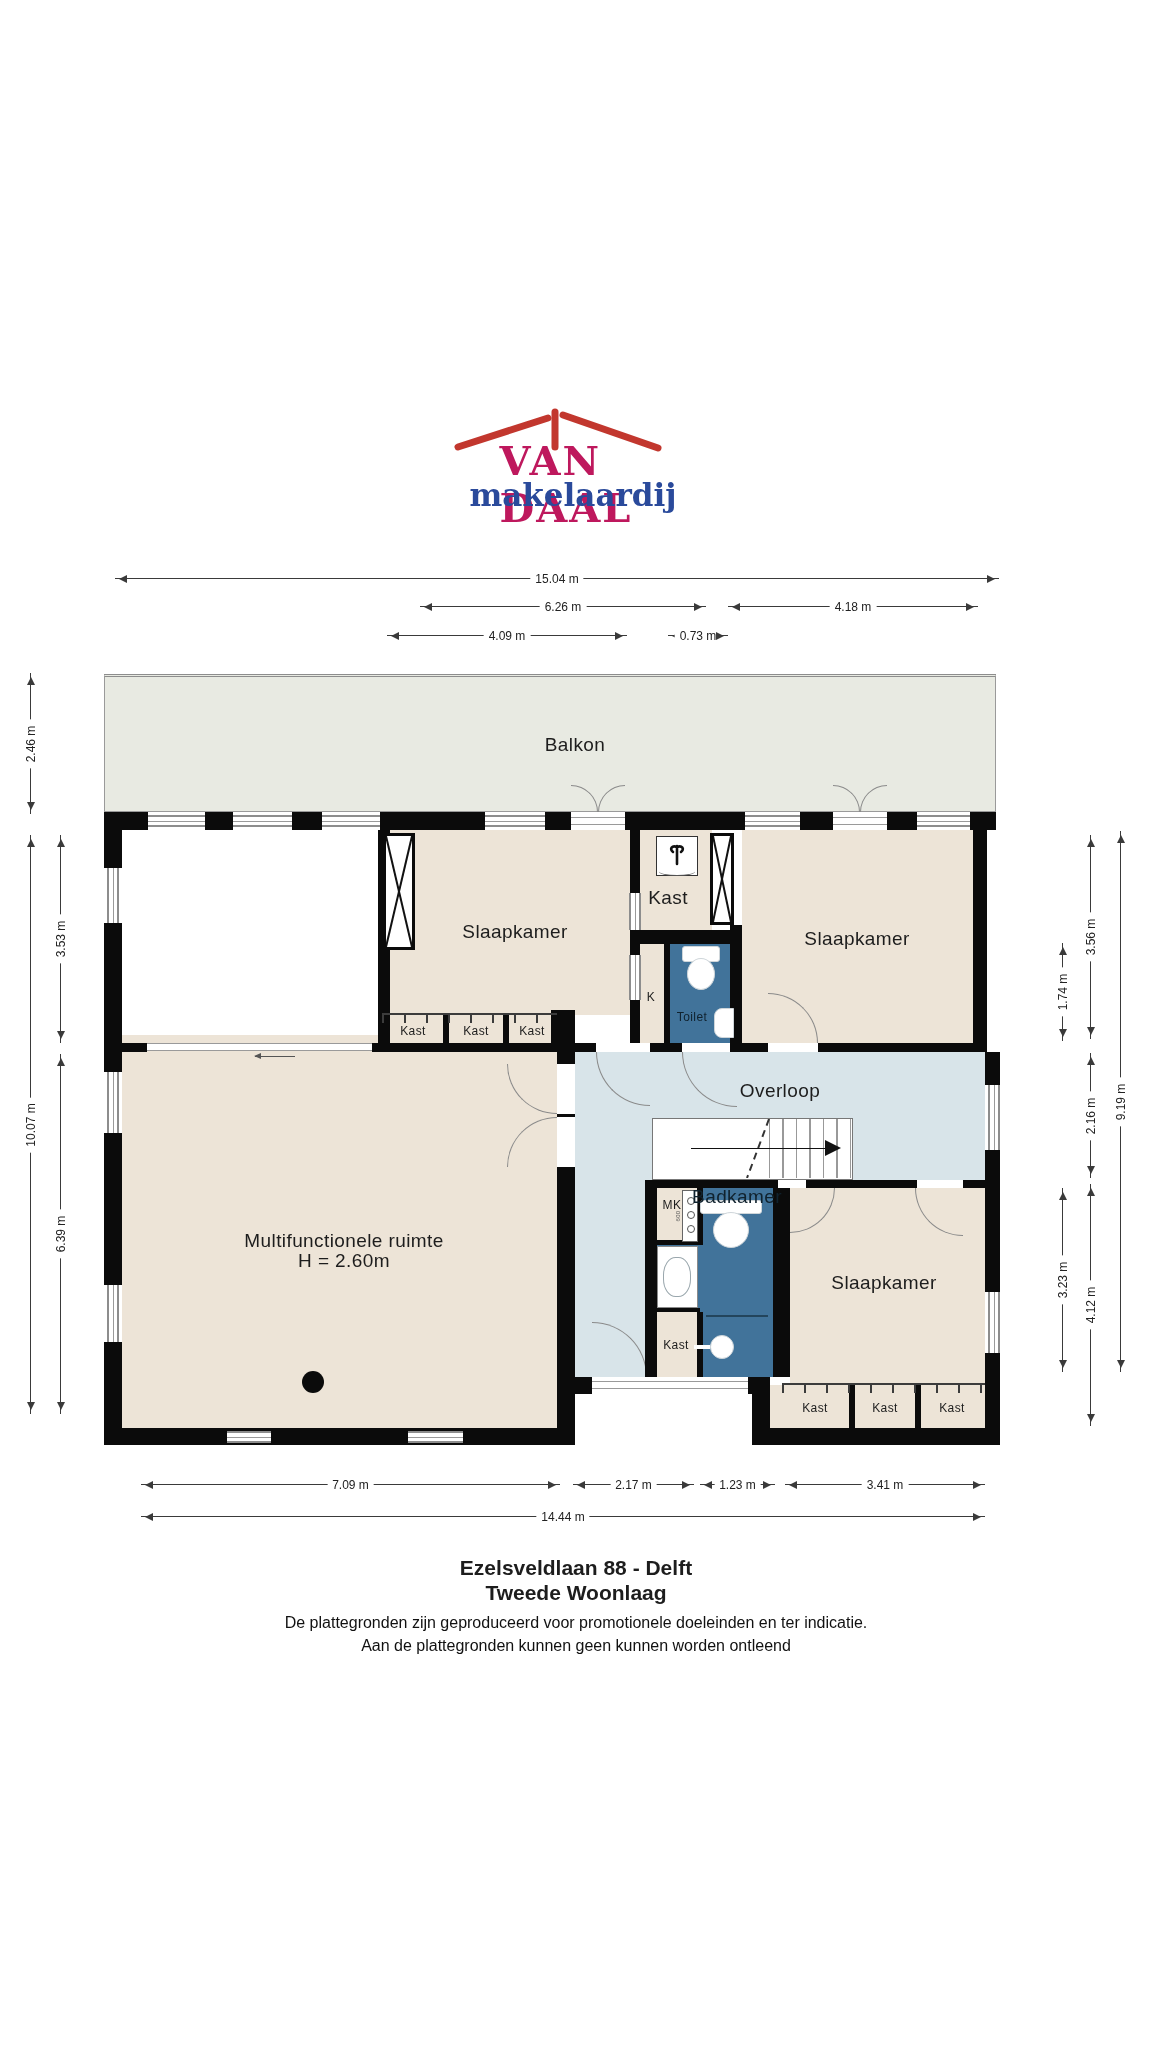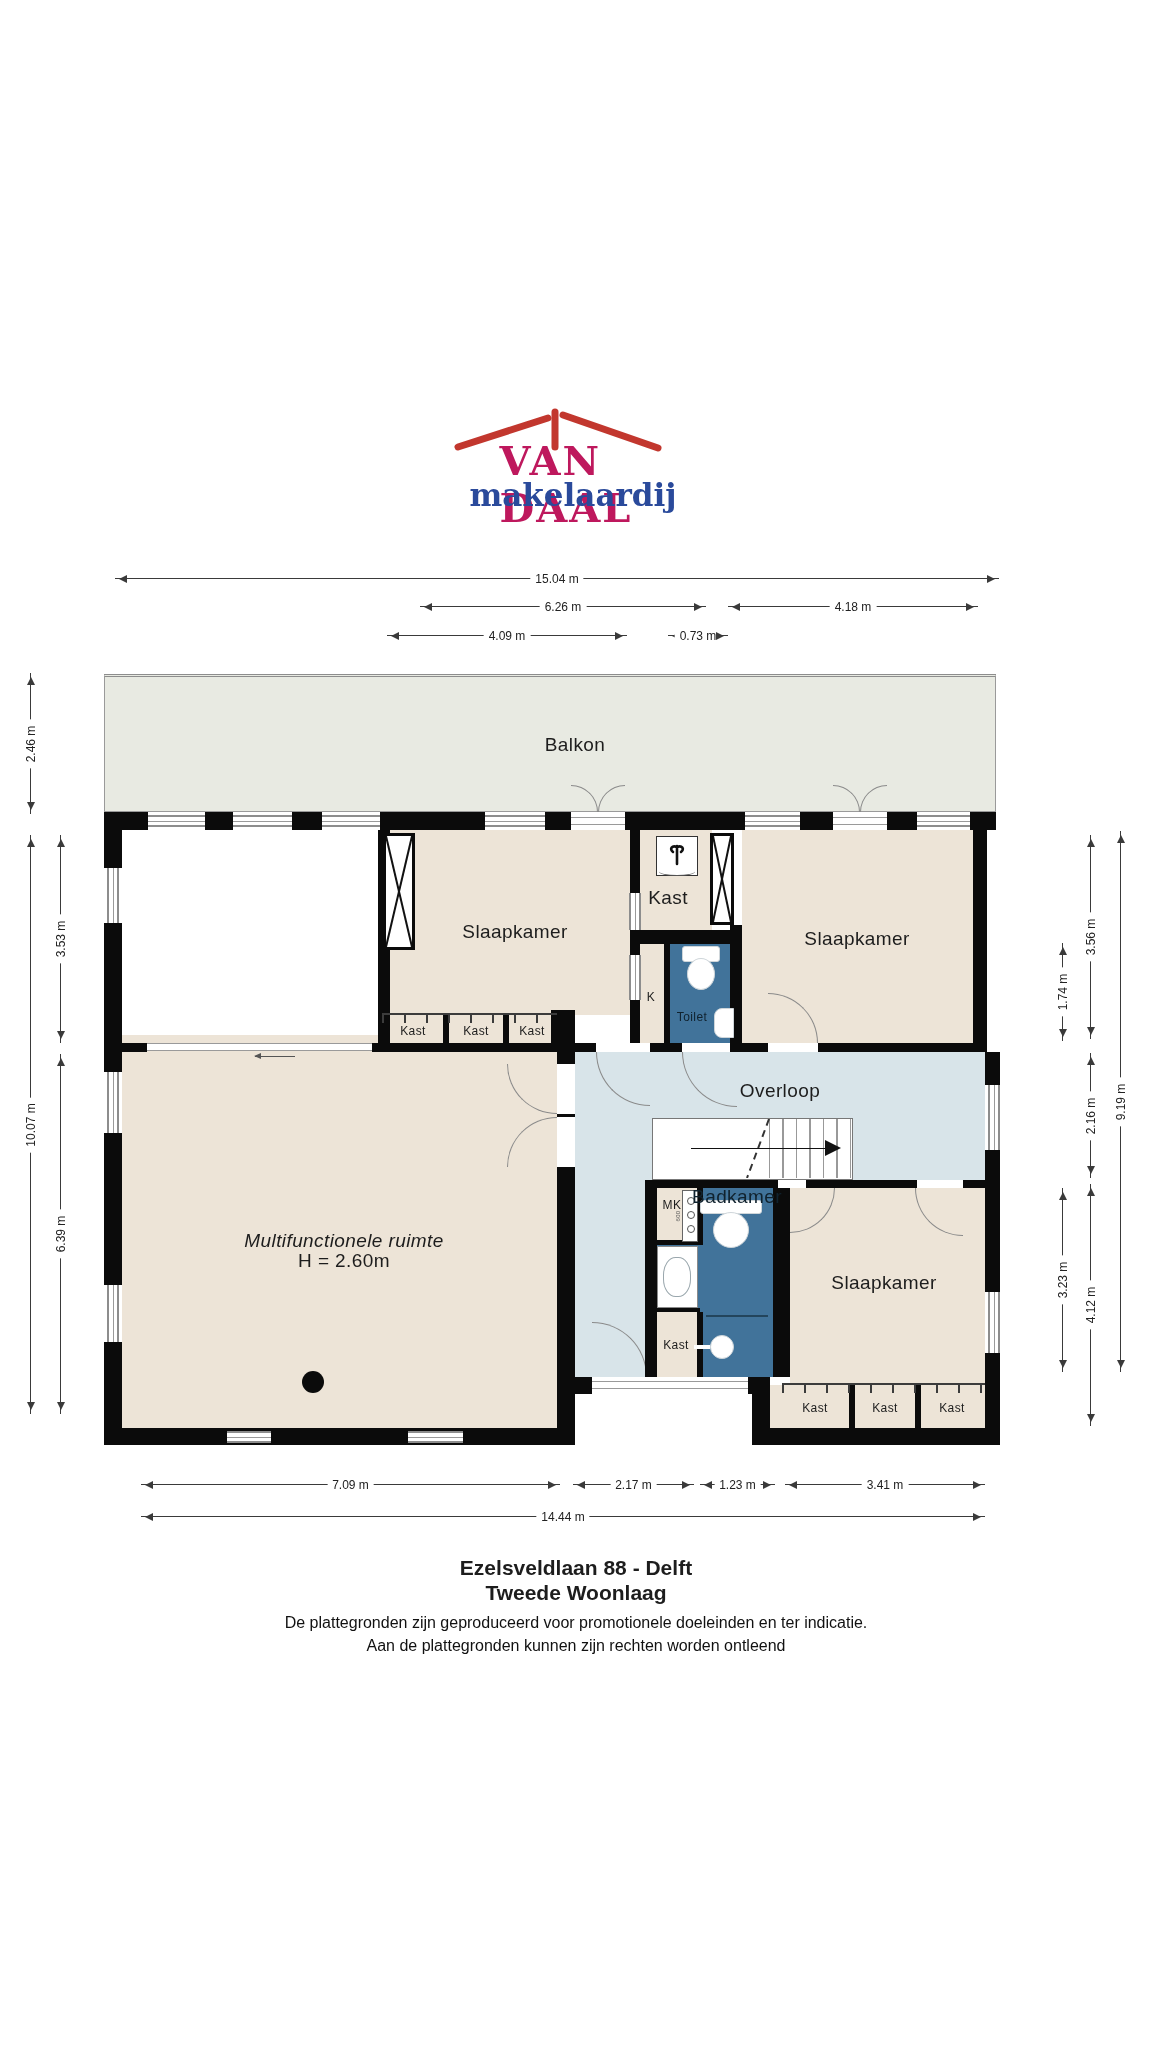--- a/index.html
+++ b/index.html
@@ -245,21 +245,21 @@
   <div class="rlabel" style="left:678px;top:1216px;font-size:6px;transform:translate(-50%,-50%) rotate(-90deg);color:#555;">600</div>
 
   <div class="abs" style="left:302px;top:1371px;width:22px;height:22px;background:#0b0b0b;border-radius:50%;"></div>
 
   <div class="rlabel" style="left:515px;top:932px;">Slaapkamer</div>
   <div class="rlabel" style="left:668px;top:898px;">Kast</div>
   <div class="rlabel sm" style="left:651px;top:997px;">K</div>
   <div class="rlabel sm" style="left:692px;top:1017px;color:#10222e;">Toilet</div>
   <div class="rlabel" style="left:857px;top:939px;">Slaapkamer</div>
   <div class="rlabel" style="left:780px;top:1091px;">Overloop</div>
-  <div class="rlabel" style="left:344px;top:1241px;font-style:italic;">Multifunctionele ruimte</div>
+  <div class="rlabel" style="left:344px;top:1241px;">Multifunctionele ruimte</div>
   <div class="rlabel" style="left:344px;top:1261px;">H = 2.60m</div>
   <div class="rlabel sm" style="left:668px;top:1205px;padding-left:8px;">MK</div>
   <div class="rlabel" style="left:737px;top:1197px;color:#10222e;">Badkamer</div>
   <div class="rlabel sm" style="left:676px;top:1345px;">Kast</div>
   <div class="rlabel" style="left:884px;top:1283px;">Slaapkamer</div>
   <div class="rlabel sm" style="left:413px;top:1031px;">Kast</div>
   <div class="rlabel sm" style="left:476px;top:1031px;">Kast</div>
   <div class="rlabel sm" style="left:532px;top:1031px;">Kast</div>
   <div class="rlabel sm" style="left:815px;top:1408px;">Kast</div>
   <div class="rlabel sm" style="left:885px;top:1408px;">Kast</div>
@@ -309,15 +309,15 @@
   <div class="dim-h" style="left:785px;top:1484px;width:200px;">
       <span class="dlabel">3.41 m</span>
     </div>
   <div class="dim-h" style="left:141px;top:1516px;width:844px;">
       <span class="dlabel">14.44 m</span>
     </div>
 
   <div class="foot" style="top:1556px;font-size:21px;font-weight:bold;">Ezelsveldlaan 88 - Delft</div>
   <div class="foot" style="top:1581px;font-size:21px;font-weight:bold;">Tweede Woonlaag</div>
   <div class="foot" style="top:1614px;font-size:16px;color:#111;">De plattegronden zijn geproduceerd voor promotionele doeleinden en ter indicatie.</div>
-  <div class="foot" style="top:1637px;font-size:16px;color:#111;">Aan de plattegronden kunnen zijn rechten worden ontleend</div>
+  <div class="foot" style="top:1637px;font-size:16px;color:#111;">Aan de plattegronden kunnen geen kunnen worden ontleend</div>
 
 </div>
 
 </body></html>

